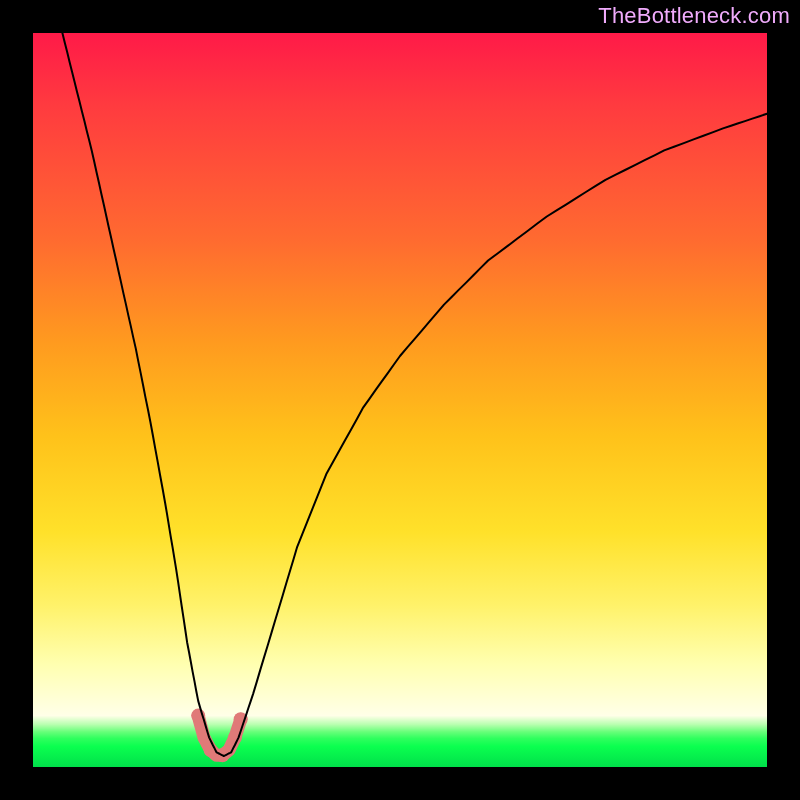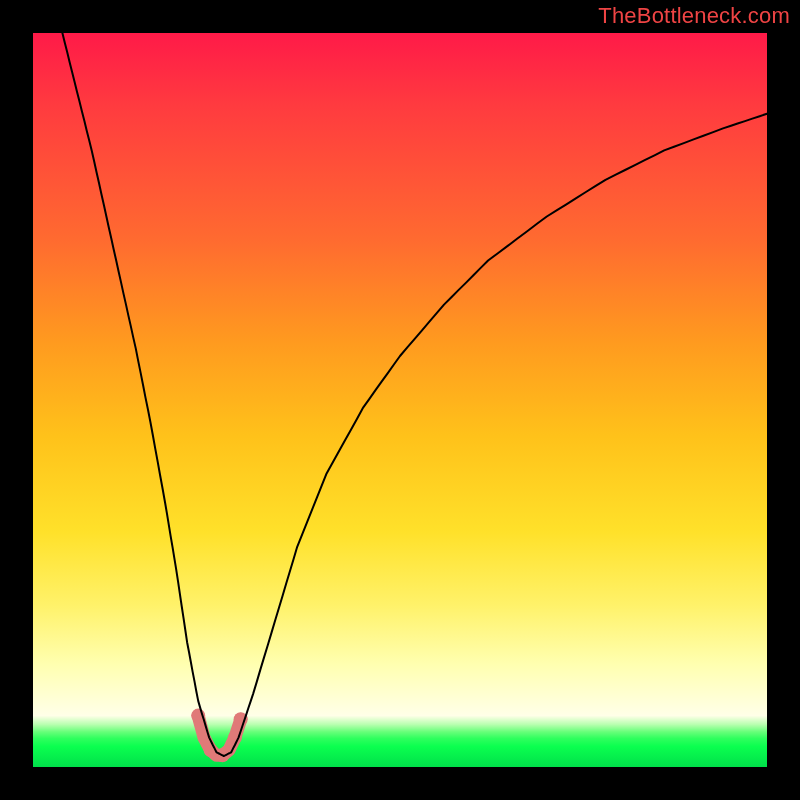--- a/index.html
+++ b/index.html
@@ -42,21 +42,21 @@
       #68ff7a 95.2%,
       #2fff5e 96.1%,
       #0bff4f 97.2%,
       #00e04a 100%
     );
   }
   .watermark {
     position: absolute;
     top: 3px;
     right: 10px;
-    color: #ef4444;
+    color: #f0abfc;
     font-size: 22px;
     letter-spacing: 0.2px;
     user-select: none;
   }
   svg.curve {
     position: absolute;
     left: 0;
     top: 0;
     width: 734px;
     height: 734px;

